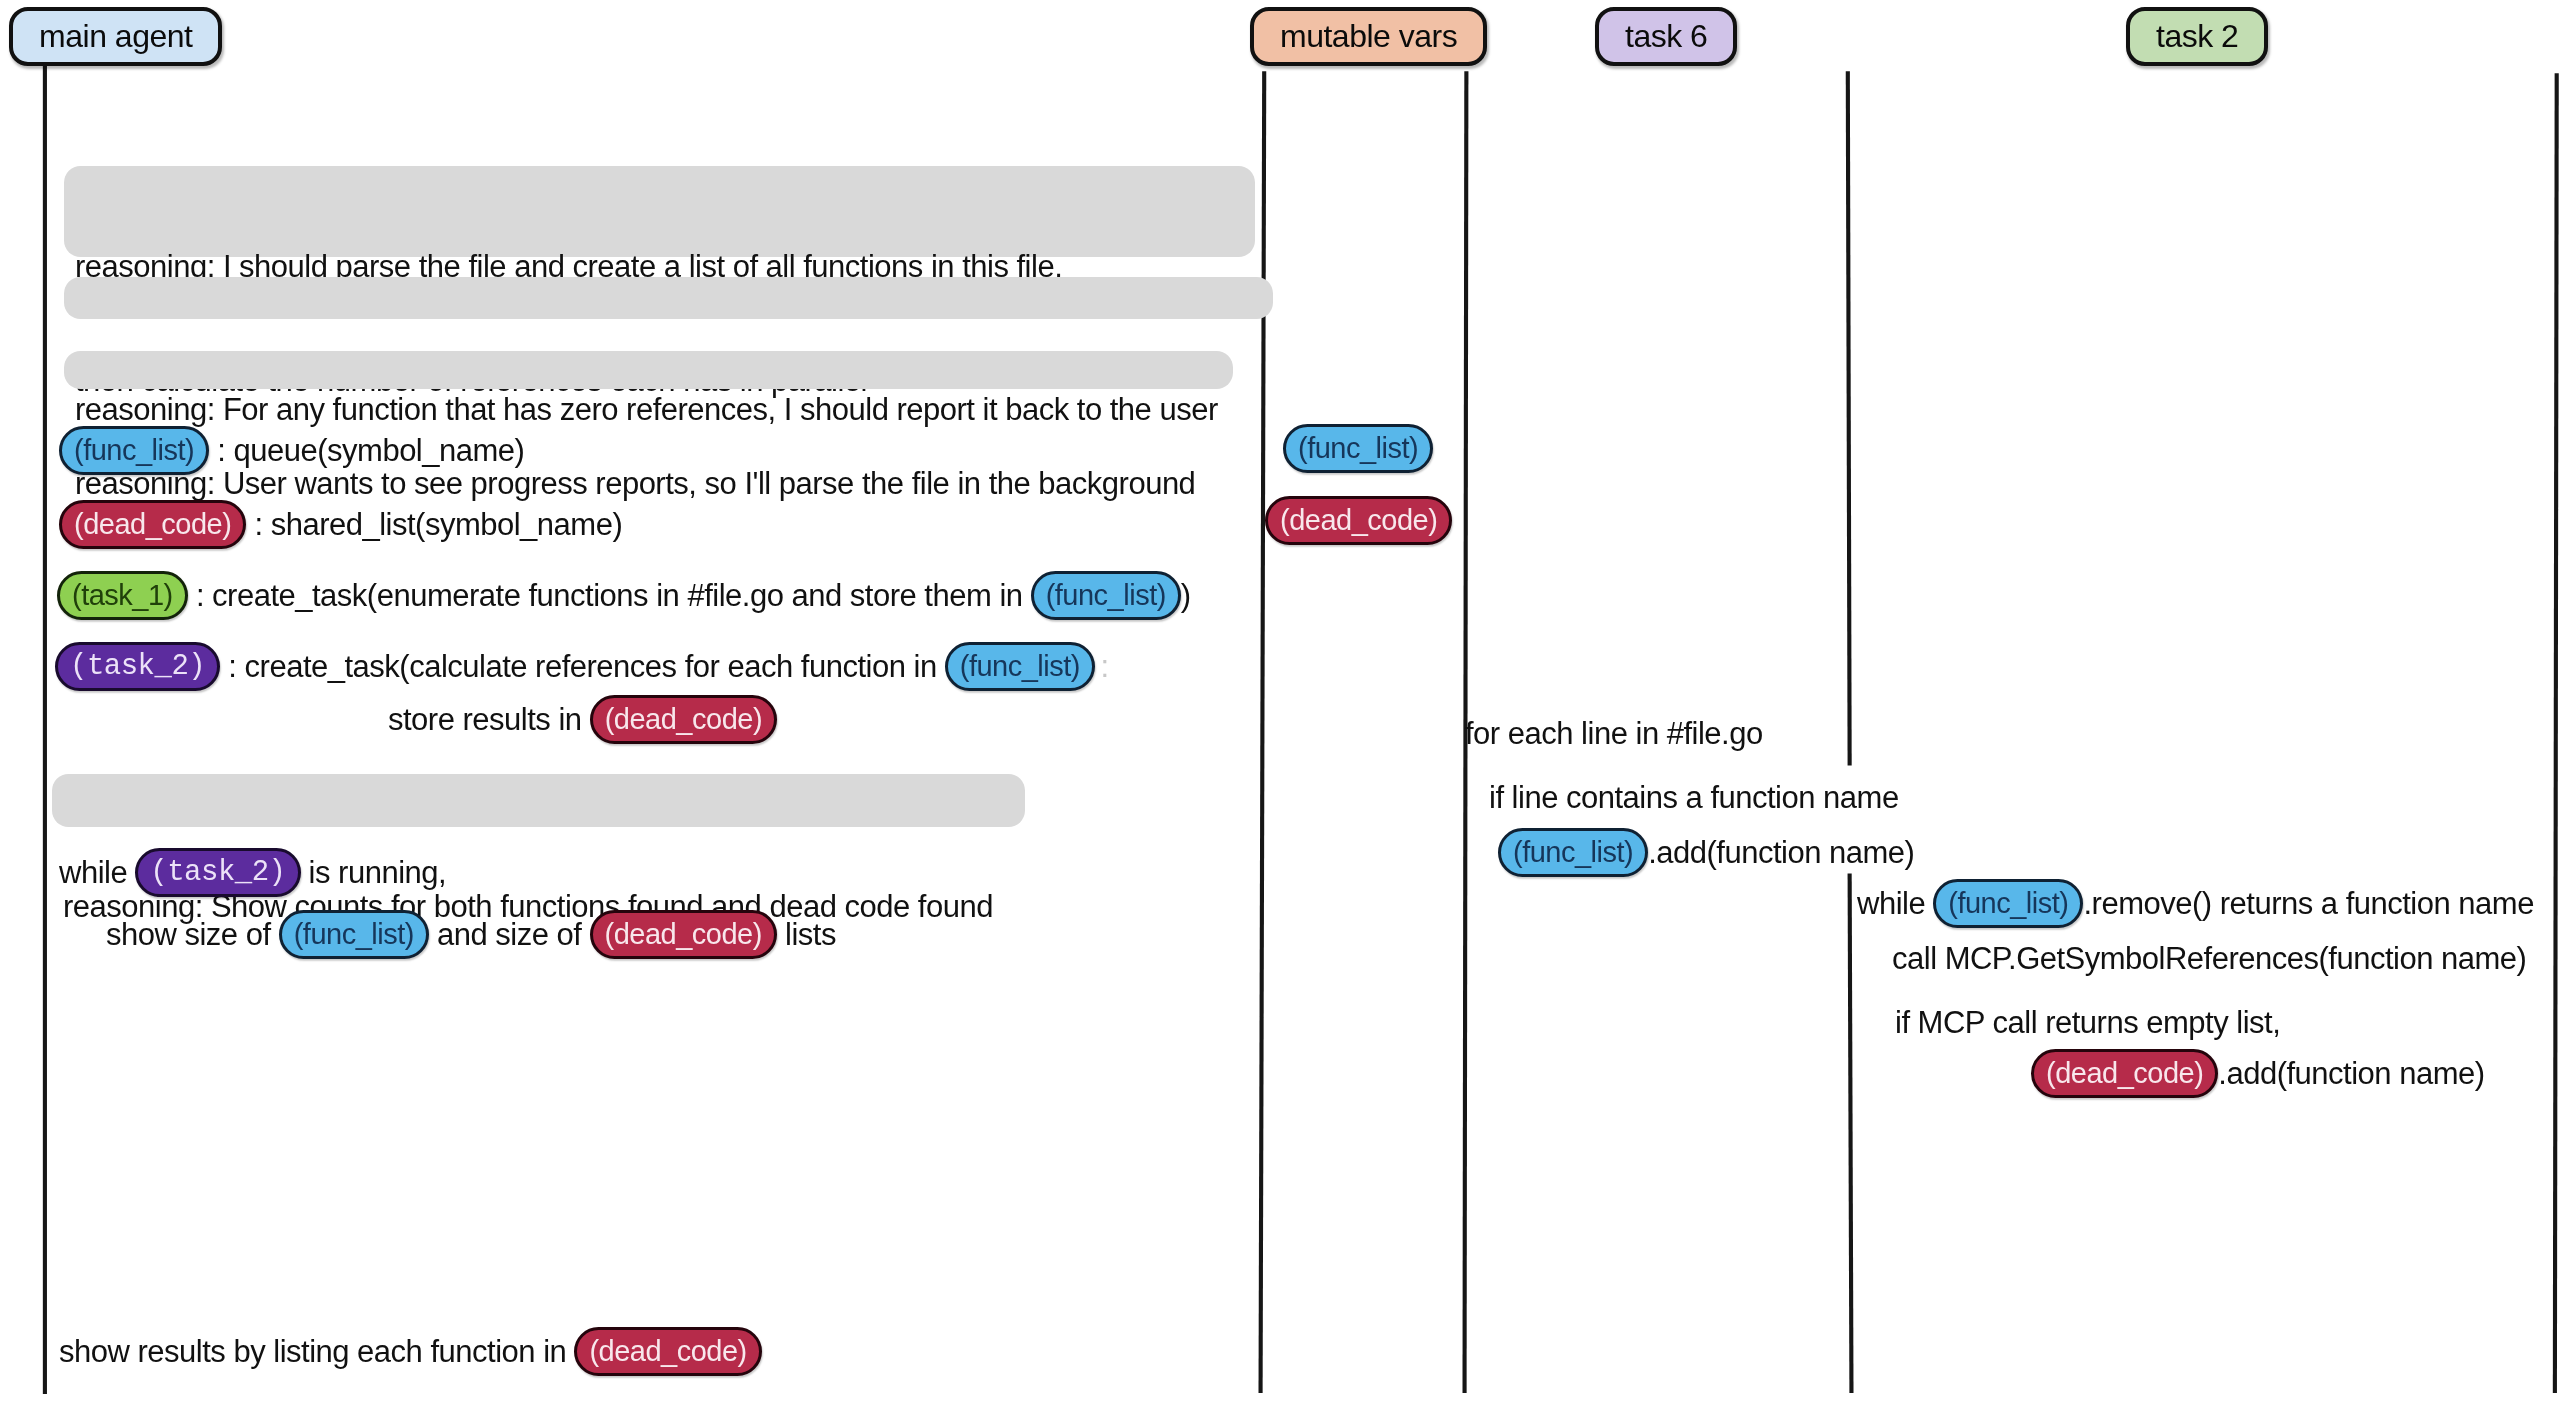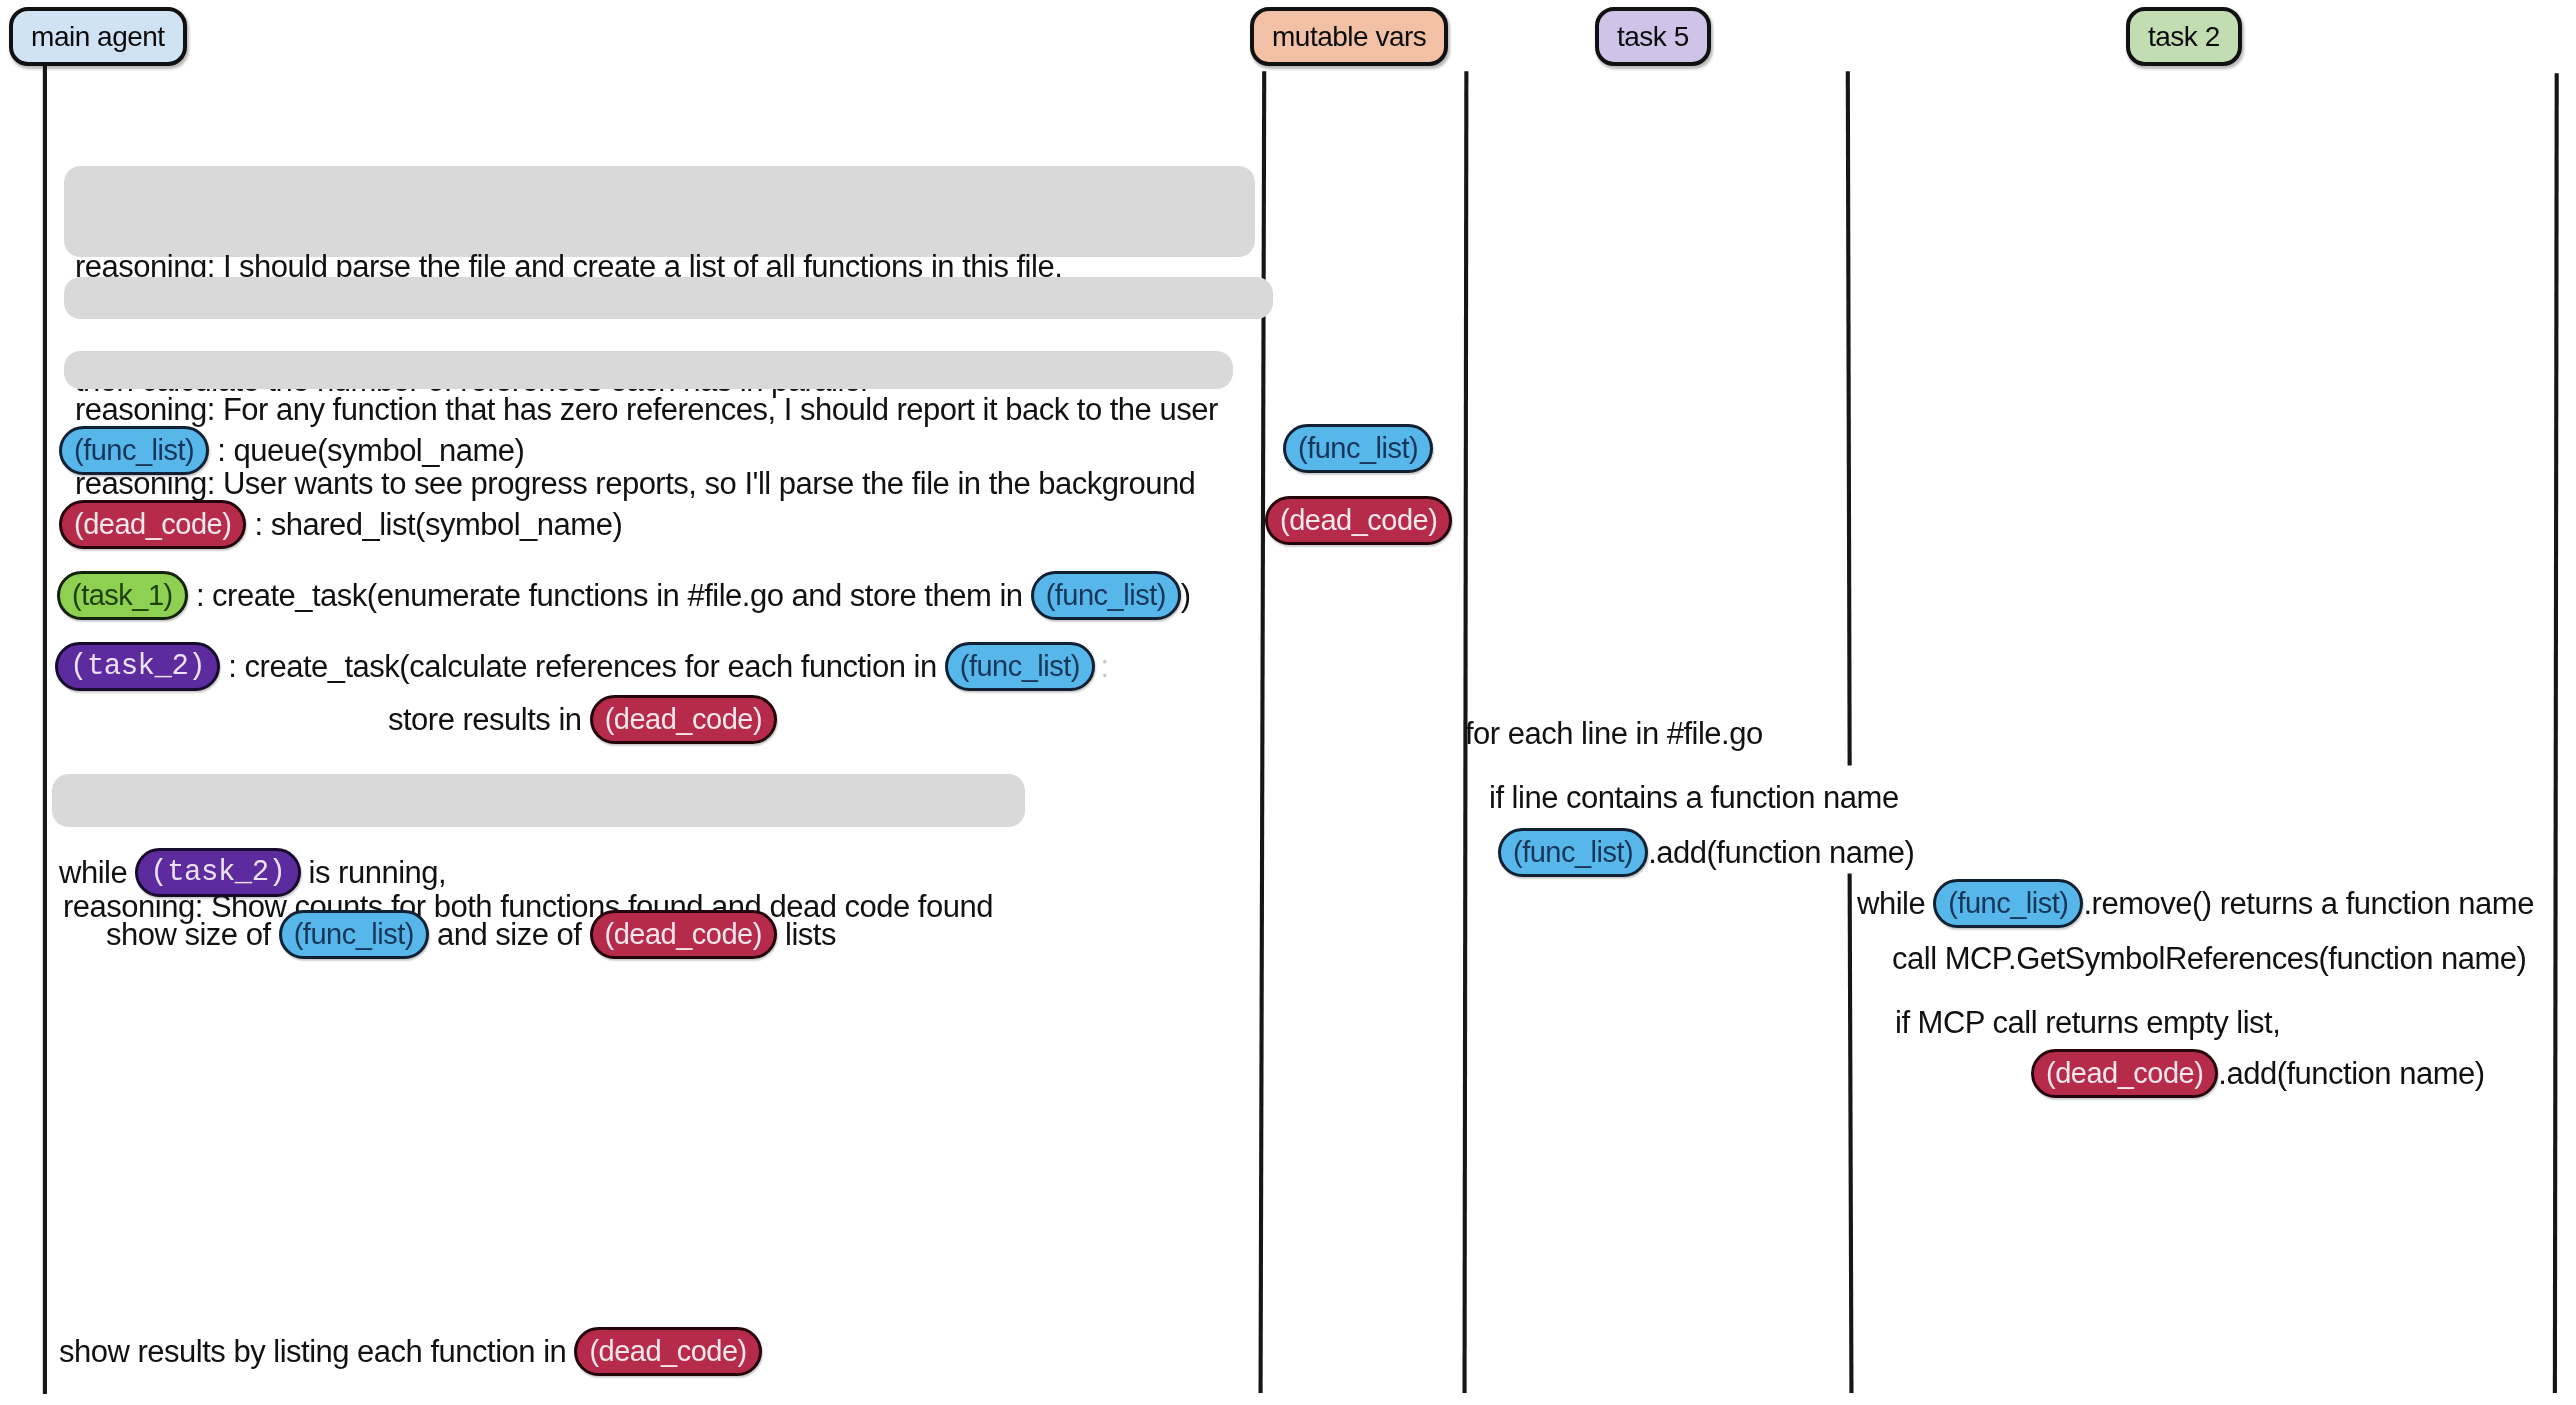--- a/index.html
+++ b/index.html
@@ -8,22 +8,22 @@
     background:var(--page-bg,#fff);
     font-family:"Liberation Sans",sans-serif;
     color:var(--text,#111);
   }
   .lifelines{position:absolute;left:0;top:0;}
   .lifelines line{stroke:var(--line,#161616);stroke-width:4.5;}
 
   
   .hpill{
     position:absolute;display:inline-flex;align-items:center;justify-content:center;
-    height:59px;padding:0 18px;border:4.1px solid #111;border-radius:19px;
-    font-size:28px;letter-spacing:-0.5px;color:#0b0b0b;box-sizing:border-box;
+    height:59px;padding:0 26px;border:4.1px solid #111;border-radius:19px;
+    font-size:32px;letter-spacing:-0.5px;color:#0b0b0b;box-sizing:border-box;
     box-shadow:1.8px 2.7px 2.7px rgba(0,0,0,0.28);white-space:pre;
   }
   #h-main{left:9.1px;top:7.3px;background:var(--header-main-bg);}
   #h-mutable{left:1250px;top:7.3px;background:var(--header-mutable-bg);}
   #h-task1{left:1595px;top:7.3px;background:var(--header-task1-bg);}
   #h-task2{left:2126px;top:7.3px;background:var(--header-task2-bg);}
 
   
   .tline{position:absolute;font-size:31px;letter-spacing:-0.5px;white-space:pre;line-height:40px;}
   .row{position:absolute;display:flex;align-items:center;height:51px;font-size:31px;letter-spacing:-0.5px;}
@@ -90,21 +90,21 @@
     <line x1="49" y1="72" x2="49" y2="1524"></line>
     <line x1="1382" y1="78" x2="1378" y2="1523"></line>
     <line x1="1603" y1="78" x2="1601" y2="1523"></line>
     <line x1="2020" y1="78" x2="2022" y2="837"></line>
     <line x1="2022" y1="955" x2="2024" y2="1523"></line>
     <line x1="2795" y1="80" x2="2793" y2="1523"></line>
   </svg>
 
   <div class="hpill" id="h-main">main agent</div>
   <div class="hpill" id="h-mutable">mutable vars</div>
-  <div class="hpill" id="h-task1">task 5</div>
+  <div class="hpill" id="h-task1">task 6</div>
   <div class="hpill" id="h-task2">task 2</div>
 
 
   <div class="rbox" id="rbox1">
     <div>reasoning: I should parse the file and create a list of all functions in this file,</div>
     <div>then calculate the number of references each has in parallel</div>
   </div>
   <div class="rbox" id="rbox2">
     <div>reasoning: For any function that has zero references, I should report it back to the user</div>
   </div>

